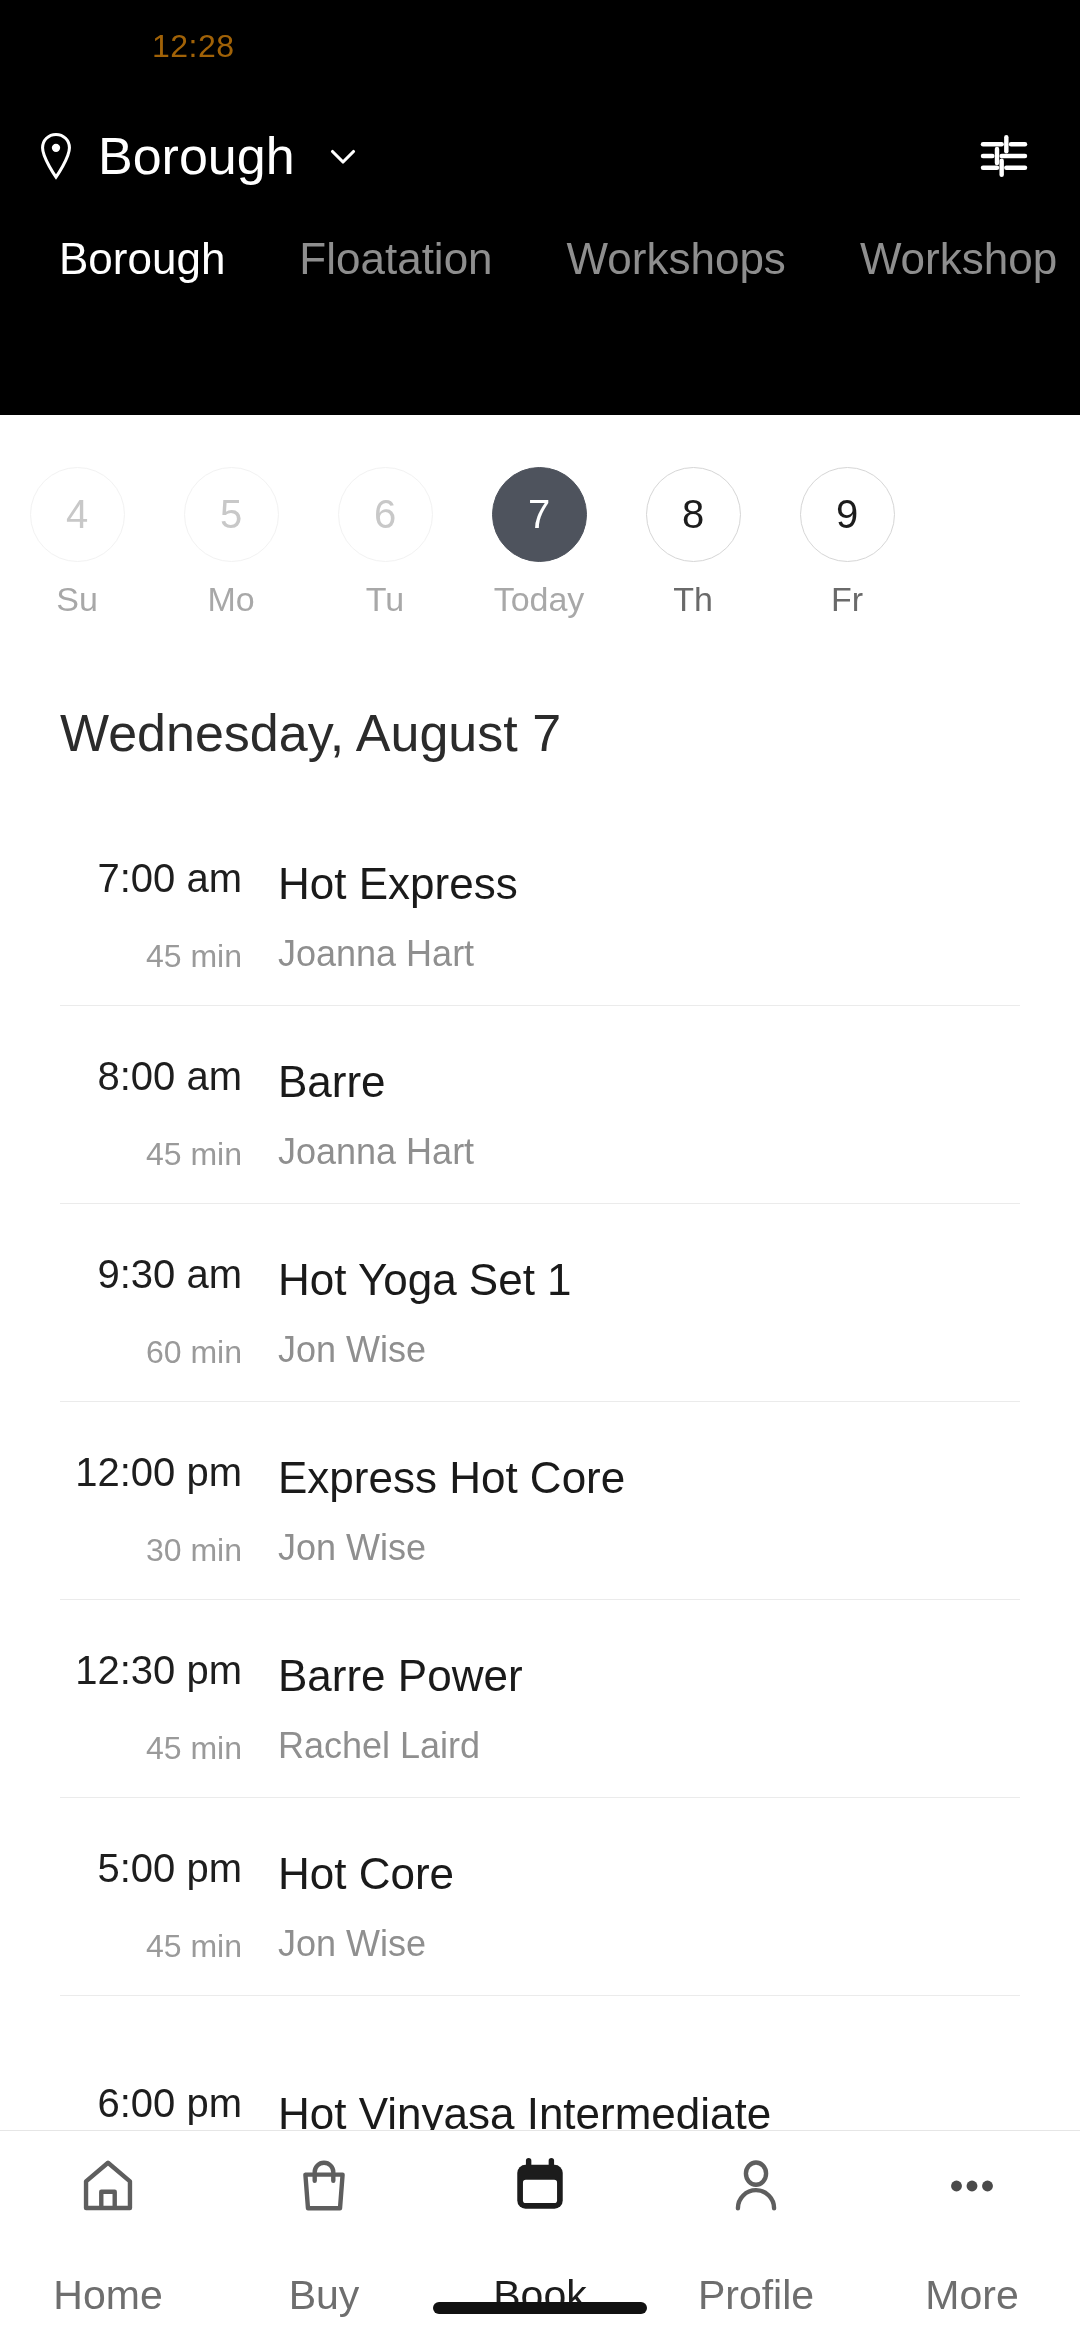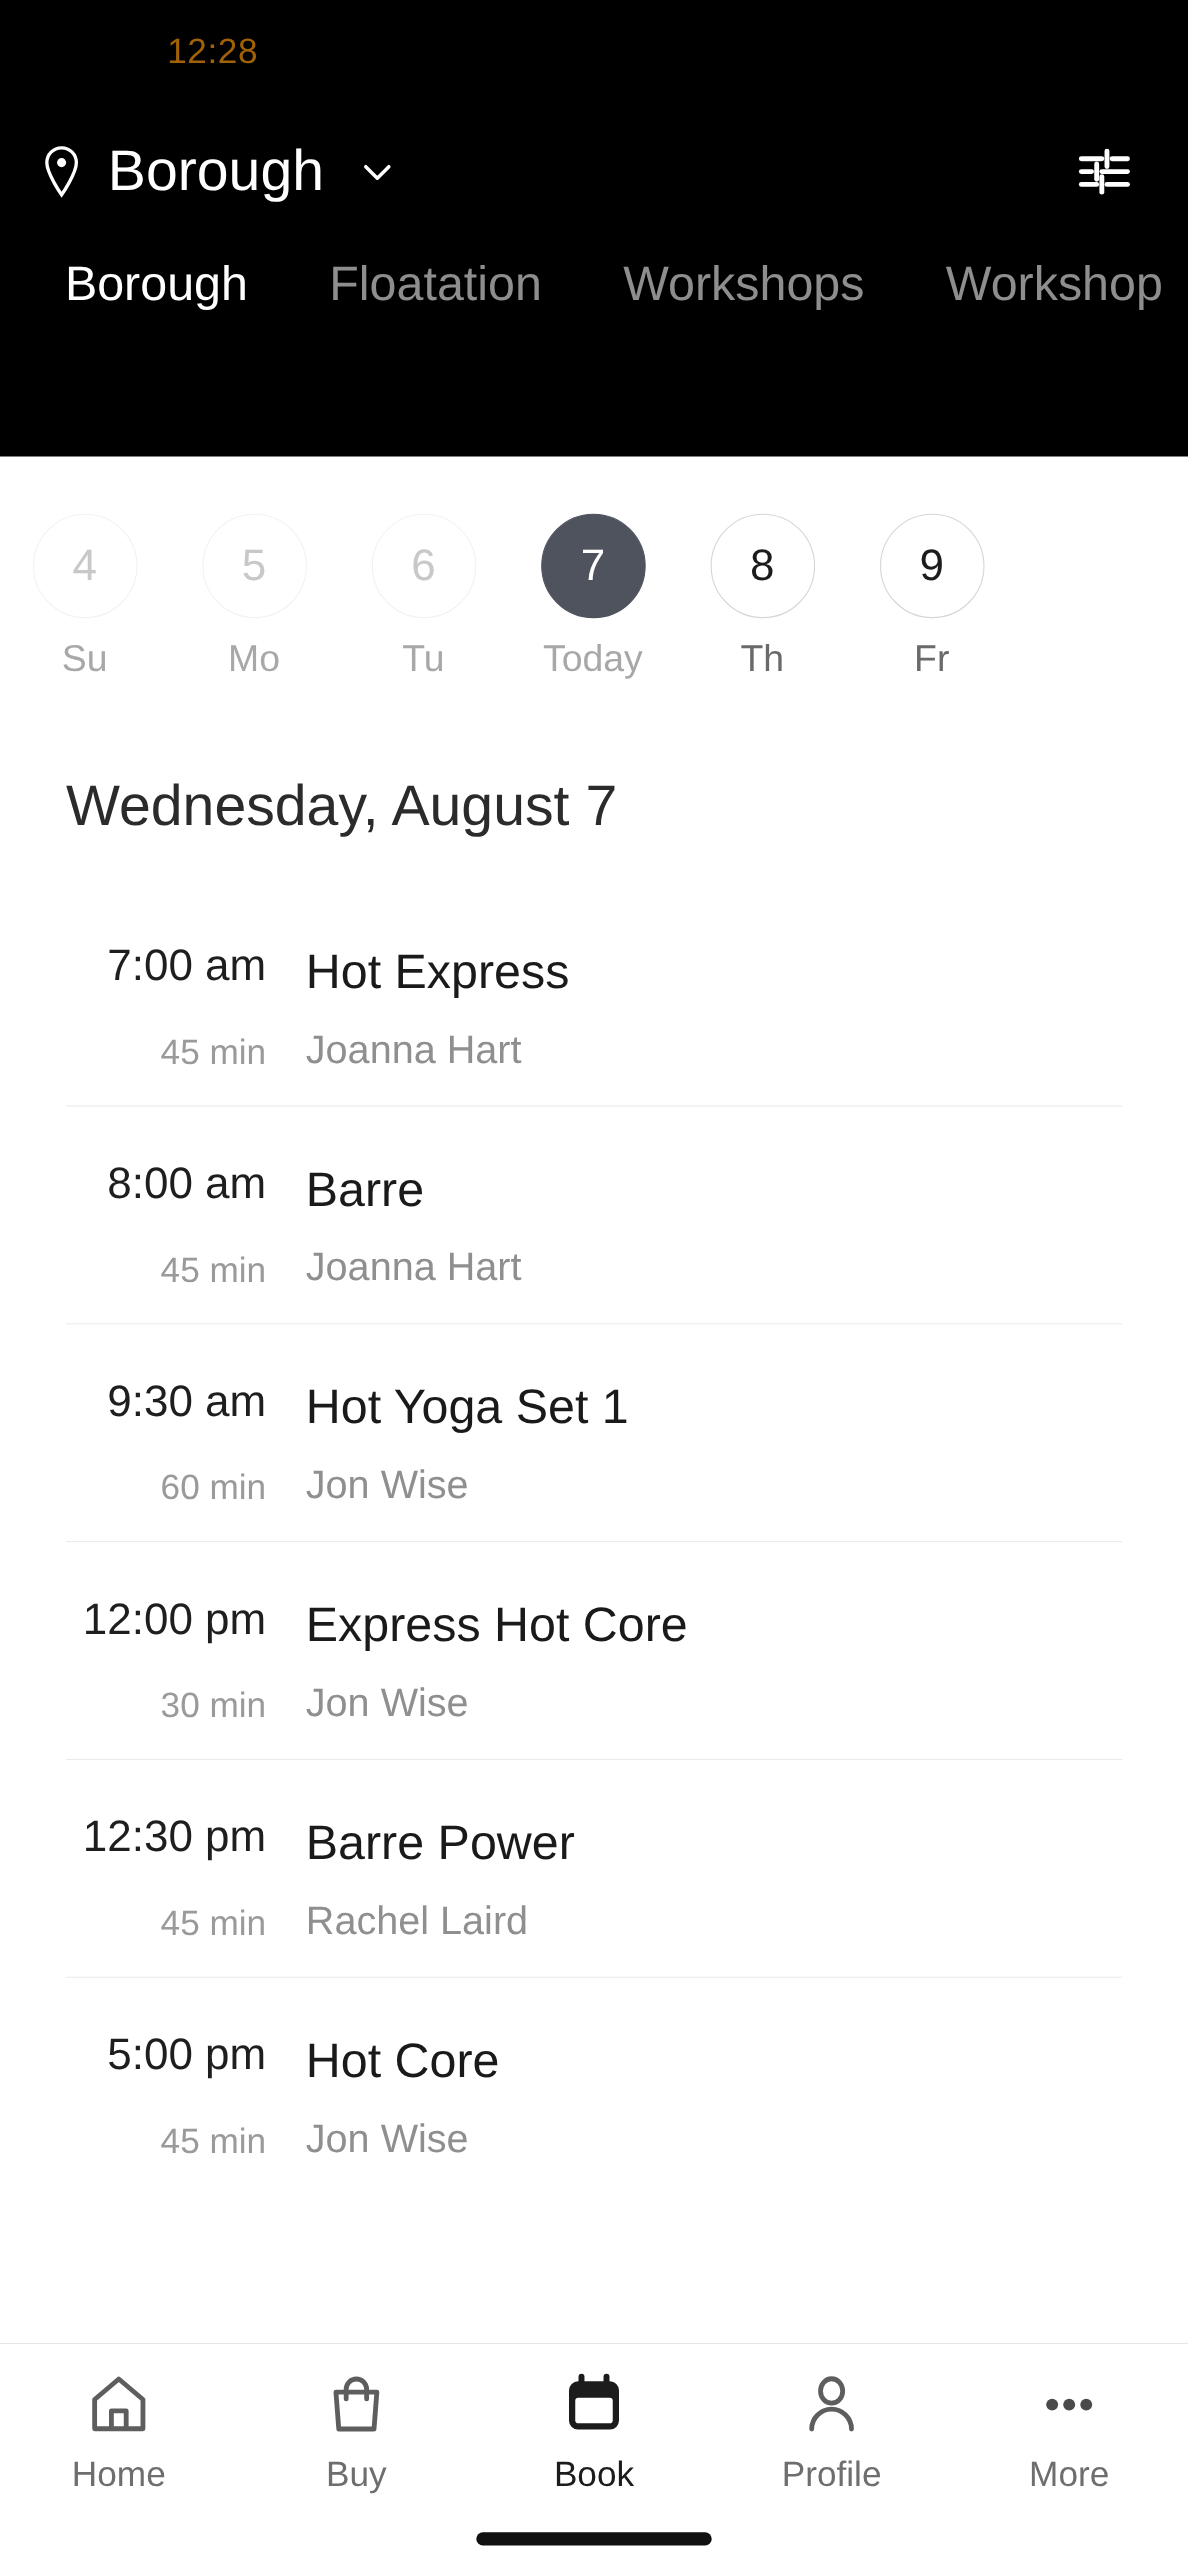--- a/index.html
+++ b/index.html
@@ -196,22 +196,23 @@
   }
   .navitem {
     flex:1;
     display:flex;
     flex-direction:column;
     align-items:center;
     gap:14px;
   }
   .navicon { width:62px; height:62px; display:block; }
   .navlabel {
-    font-size:32px;
+    font-size:41px;
     color:#6e6e6e;
+    margin-top:41px;
   }
   .navitem.active .navlabel { color:#1c1c1c; }
   .homeindicator {
     position:absolute;
     bottom:26px;
     left:50%;
     transform:translateX(-50%);
     width:214px;
     height:12px;
     background:#111111;
@@ -365,20 +366,30 @@
     <div class="timecol">
       <span class="ctime">5:00 pm</span>
       <span class="cdur">45 min</span>
     </div>
     <div class="infocol">
       <span class="cname">Hot Core</span>
       <span class="cteacher">Jon Wise</span>
     </div>
   </div>
 
+  <div class="classrow">
+    <div class="timecol">
+      <span class="ctime">6:00 pm</span>
+      <span class="cdur"></span>
+    </div>
+    <div class="infocol">
+      <span class="cname">Hot Vinyasa Intermediate</span>
+      <span class="cteacher"></span>
+    </div>
+  </div>
 
 </div>
 
 <div class="bottomnav">
 
   <div class="navitem">
     <span>
       <svg class="navicon" viewBox="0 0 24 24">
         <path d="M3.5 10.2 L12 3 L20.5 10.2 L20.5 20.5 L3.5 20.5 Z" fill="none" stroke="#5e5e5e" stroke-width="1.7" stroke-linejoin="round"></path>
         <path d="M9.4 20.5 L9.4 14.2 L14.6 14.2 L14.6 20.5" fill="none" stroke="#5e5e5e" stroke-width="1.7" stroke-linejoin="round"></path>

